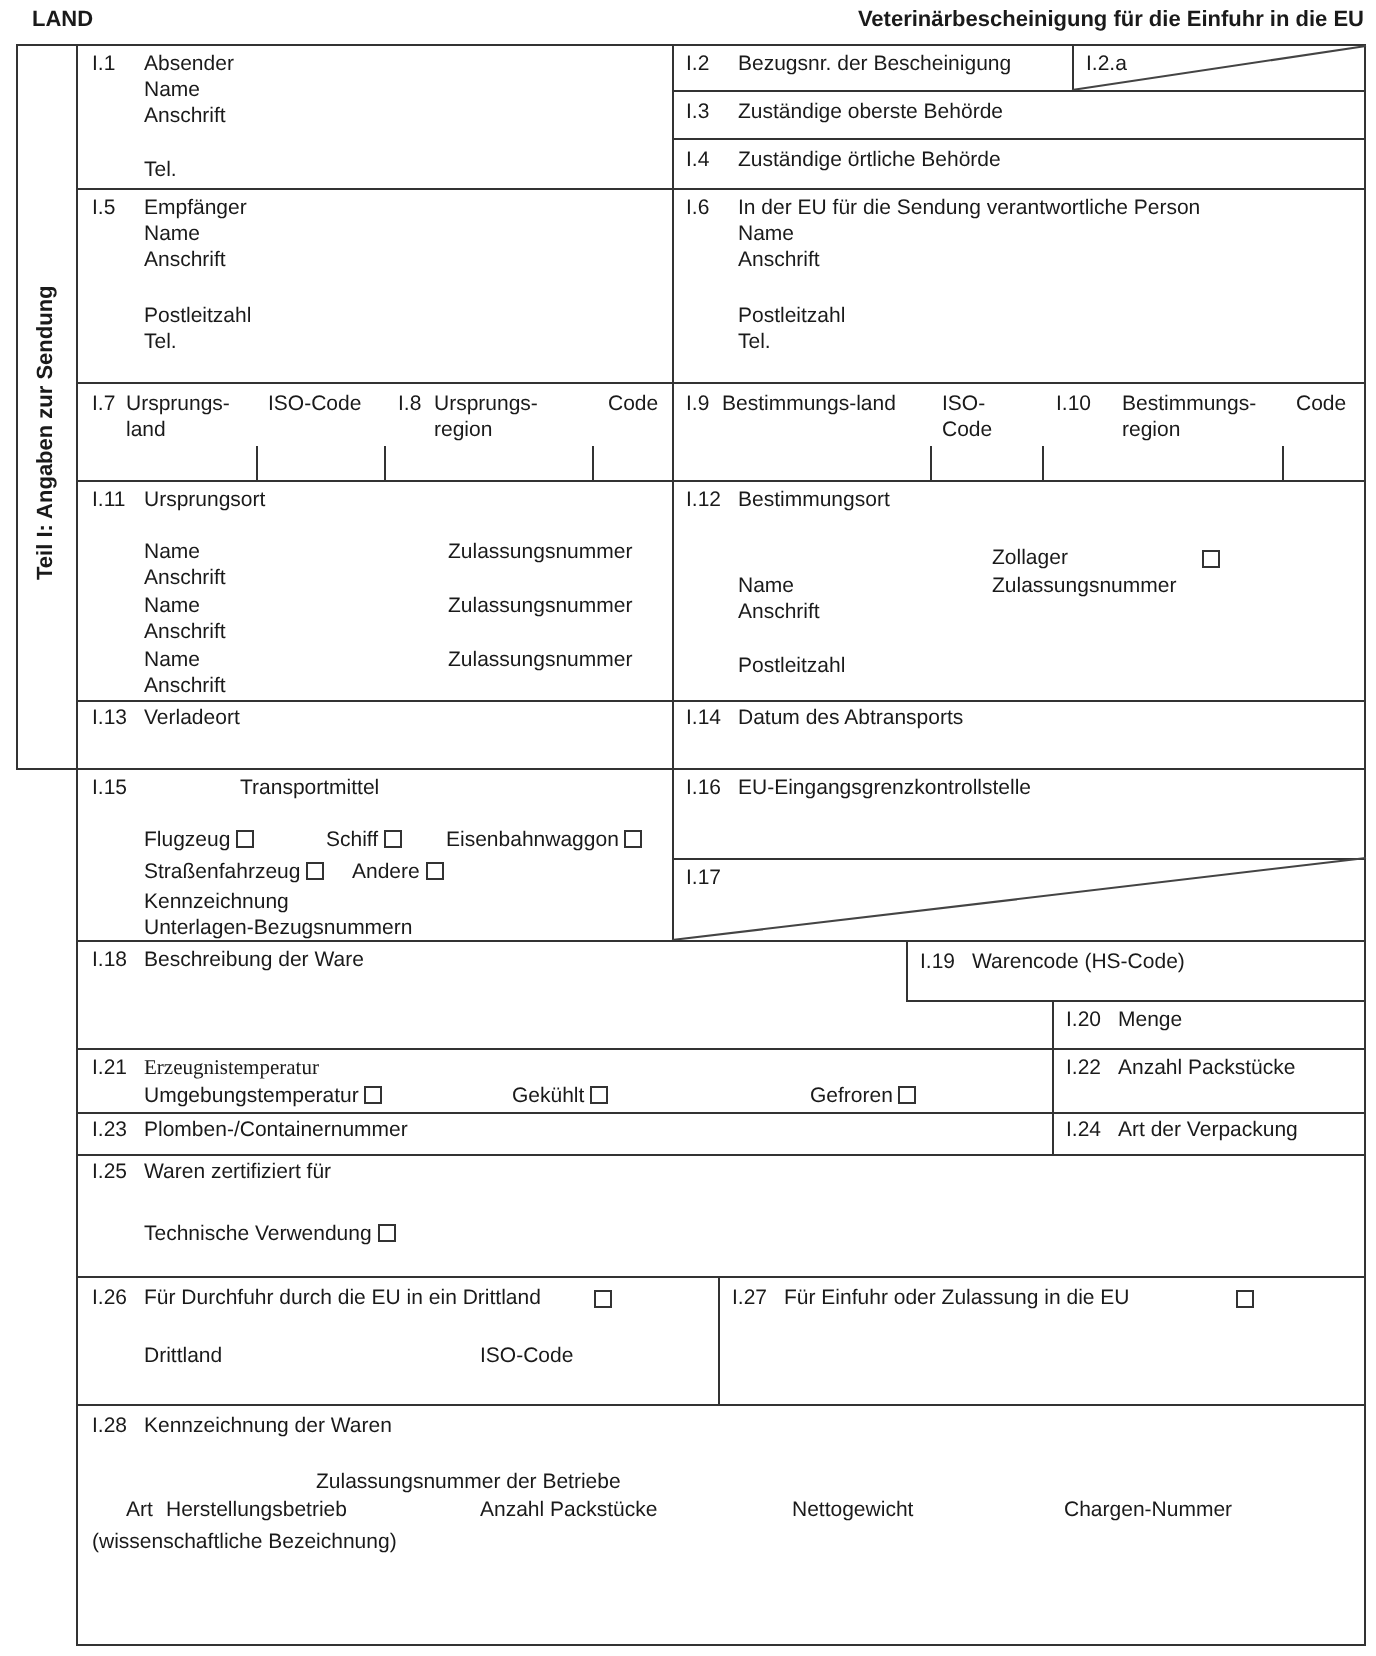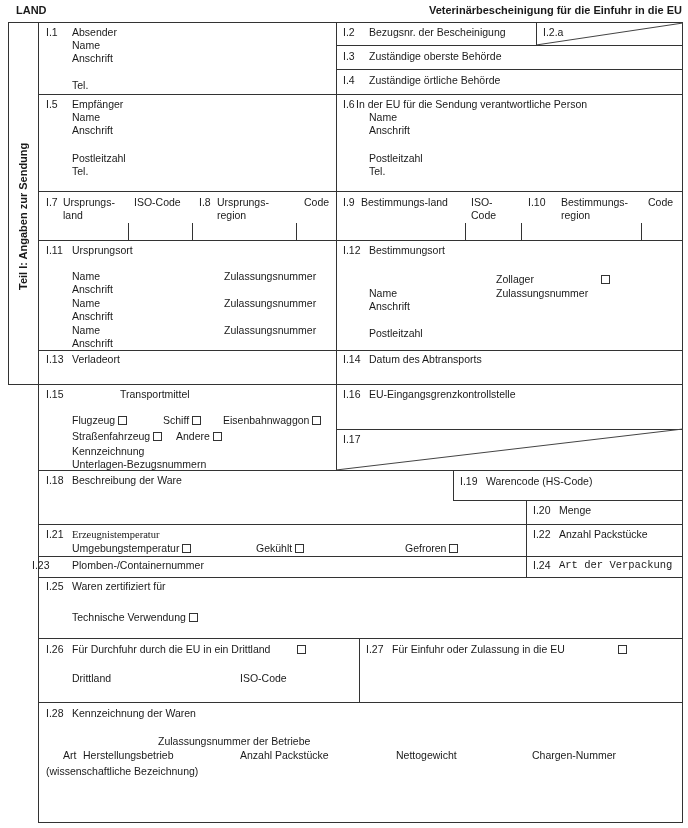--- a/index.html
+++ b/index.html
@@ -60,21 +60,21 @@
 <div>
   <div class="t" style="left:46px;top:98px;">I.5</div>
   <div class="t" style="left:72px;top:98px;">Empfänger</div>
   <div class="t" style="left:72px;top:111px;">Name</div>
   <div class="t" style="left:72px;top:124px;">Anschrift</div>
   <div class="t" style="left:72px;top:152px;">Postleitzahl</div>
   <div class="t" style="left:72px;top:165px;">Tel.</div>
 </div>
 <div>
   <div class="t" style="left:343px;top:98px;">I.6</div>
-  <div class="t" style="left:356px;top:98px;text-align:right;">In der EU für die Sendung verantwortliche Person</div>
+  <div class="t" style="left:369px;top:98px;text-align:right;">In der EU für die Sendung verantwortliche Person</div>
   <div class="t" style="left:369px;top:111px;">Name</div>
   <div class="t" style="left:369px;top:124px;">Anschrift</div>
   <div class="t" style="left:369px;top:152px;">Postleitzahl</div>
   <div class="t" style="left:369px;top:165px;">Tel.</div>
 </div>
 <div class="hl" style="left:38px;top:191px;width:645px;"></div>
 
 <div>
   <div class="t" style="left:46px;top:196px;">I.7</div>
   <div class="t" style="left:63px;top:196px;">Ursprungs-</div>
@@ -190,26 +190,26 @@
   <div class="t" style="left:256px;top:542px;"><span>Gekühlt</span><span class="cb"></span></div>
   <div class="t" style="left:405px;top:542px;"><span>Gefroren</span><span class="cb"></span></div>
 </div>
 <div>
   <div class="t" style="left:533px;top:528px;">I.22</div>
   <div class="t" style="left:559px;top:528px;">Anzahl Packstücke</div>
 </div>
 <div class="hl" style="left:38px;top:556px;width:645px;"></div>
 
 <div>
-  <div class="t" style="left:32px;top:559px;">I.23</div>
+  <div class="t" style="left:46px;top:559px;">I.23</div>
   <div class="t" style="left:72px;top:559px;">Plomben-/Containernummer</div>
 </div>
 <div>
   <div class="t" style="left:533px;top:559px;">I.24</div>
-  <div class="t" style="left:559px;top:559px;font-family:Liberation Mono, monospace;">Art der Verpackung</div>
+  <div class="t" style="left:559px;top:559px;">Art der Verpackung</div>
 </div>
 <div class="hl" style="left:38px;top:577px;width:645px;"></div>
 
 <div>
   <div class="t" style="left:46px;top:580px;">I.25</div>
   <div class="t" style="left:72px;top:580px;">Waren zertifiziert für</div>
   <div class="t" style="left:72px;top:611px;"><span>Technische Verwendung</span><span class="cb"></span></div>
 </div>
 <div class="hl" style="left:38px;top:638px;width:645px;"></div>
 

